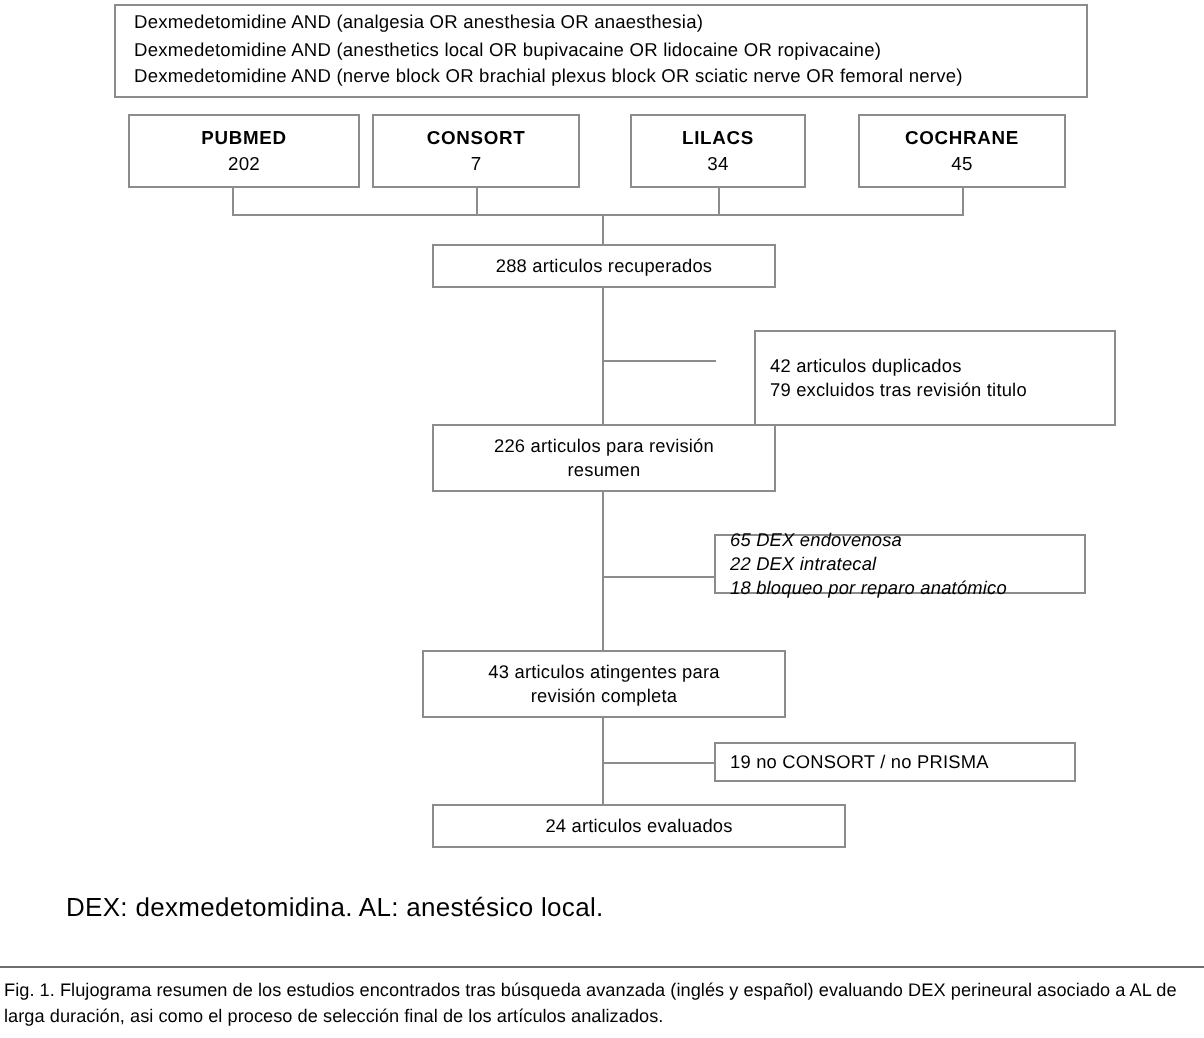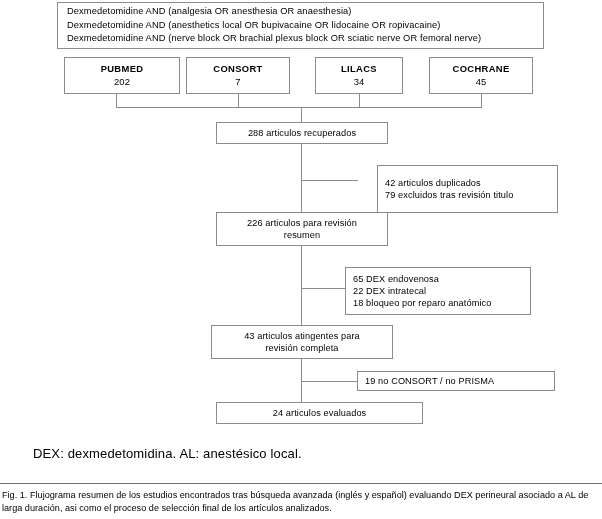--- a/index.html
+++ b/index.html
@@ -82,24 +82,24 @@
   }
   #box-evaluated {
     left: 216px; top: 402px; width: 207px; height: 22px;
   }
 
   
   #box-excl-1 {
     left: 357px; top: 165px; width: 181px; height: 48px; margin-left: 20px;
   }
   #box-excl-2 {
-    left: 345px; top: 267px; width: 186px; height: 48px;
+    left: 357px; top: 267px; width: 186px; height: 30px; font-style: italic;
   }
   #box-excl-3 {
-    left: 357px; top: 371px; width: 198px; height: 20px;
+    left: 357px; top: 371px; width: 181px; height: 20px;
   }
 
   
   .vline {
     position: absolute;
     width: 1px;
     background: #8c8c8c;
     z-index: 1;
   }
   .hline {

